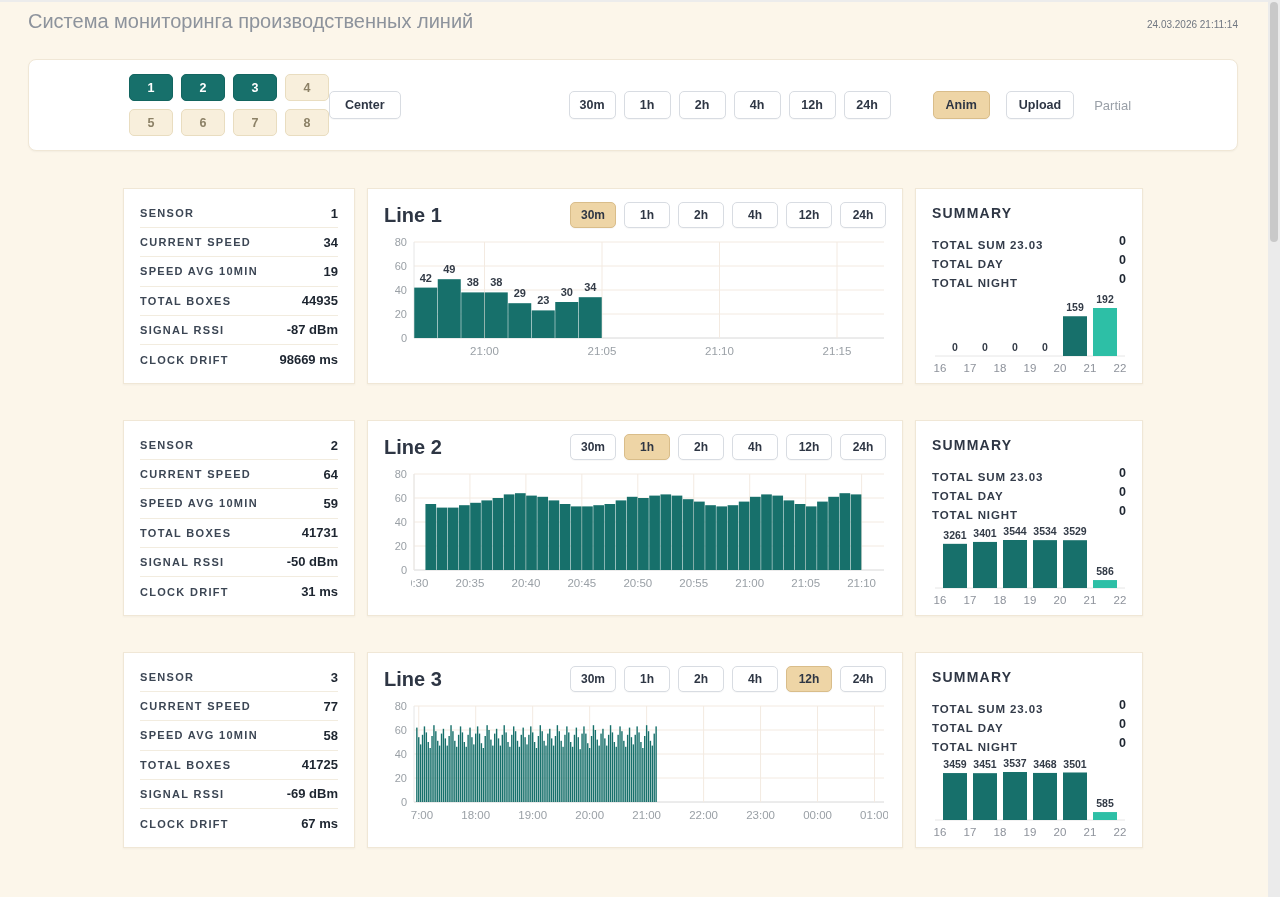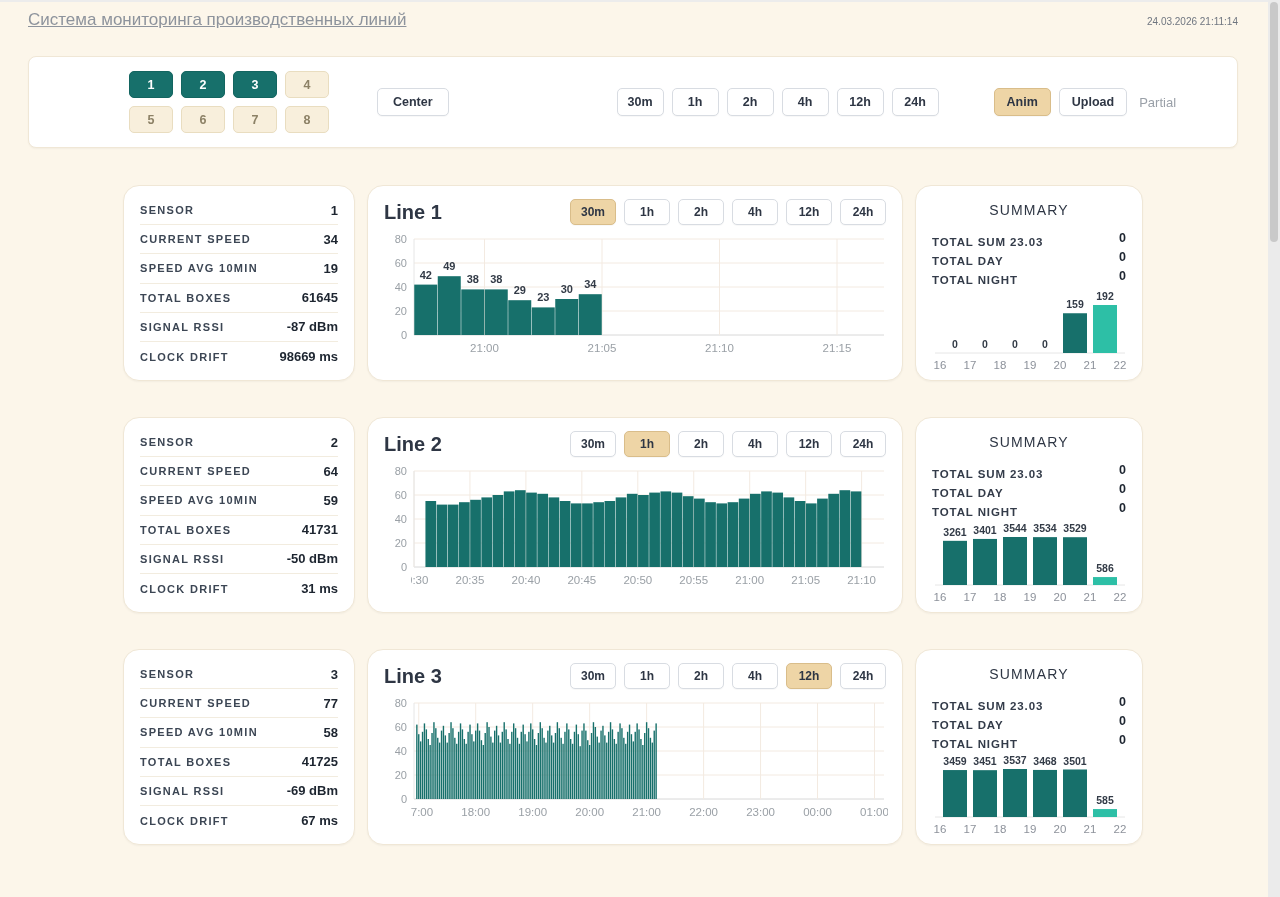--- a/index.html
+++ b/index.html
@@ -6,21 +6,21 @@
   html,body { width:1280px; height:897px; overflow:hidden; }
   body {
     background:#fcf6ea;
     font-family:"Liberation Sans","DejaVu Sans",sans-serif;
     border-top:2px solid #ececec;
     position:relative;
   }
   .page { padding:0 30px 0 28px; width:1268px; }
   h1.title { margin-top:28px; font-size:34px; font-weight:700; color:#2e3644; letter-spacing:-0.5px; }
   .subrow { display:flex; justify-content:space-between; align-items:baseline; margin-top:8px; }
-  .subtitle { font-size:17px; color:#8d939c;text-decoration:underline; }
+  .subtitle { font-size:20px; color:#8d939c; }
   .clock { font-size:10px; color:#6f7680; }
 
   .control-card {
     margin-top:26px; height:92px; background:#fff;
     border:1px solid #f0e7d6; border-radius:8px;
     box-shadow:0 1px 2px rgba(0,0,0,0.04);
     display:flex; align-items:center;
   }
   .line-grid { display:grid; grid-template-columns:repeat(4,44px); grid-auto-rows:27px; gap:8px; margin-left:100px; }
   .line-btn {
@@ -28,47 +28,47 @@
     border:1px solid transparent;
   }
   .line-btn.active { background:#17706b; border-color:#136560; color:#fff; }
   .line-btn.inactive { background:#f8efdc; border-color:#e9ddc0; color:#8c8166; }
   .btn {
     border-radius:5px; font:700 12.5px "Liberation Sans",sans-serif;
     padding:6px 12px; background:#fff; border:1px solid #d8dce2; color:#2e3644;
     cursor:pointer; box-shadow:0 1px 1px rgba(0,0,0,0.03); white-space:nowrap;
   }
   .btn.tan { background:#eed5a6; border-color:#d9bd8a; }
-  .center-btn { margin-left:48px; padding:6px 15px; }
+  .center-btn { padding:6px 15px; }
   .global-ranges { margin-left:168px; display:flex; gap:8px; }
   .global-ranges .btn { min-width:47px; text-align:center; padding:6px 8px; }
-  .right-group { margin-left:55px; display:flex; align-items:center; gap:8px; }
+  .right-group { margin-left:42px; display:flex; align-items:center; gap:16px; }
   .partial { margin-left:4px; font-size:13px; color:#9aa0a8; font-weight:500; }
 
   .rows { width:1020px; margin:0 auto; }
   .row { display:flex; gap:12px; margin-top:36px; }
   .row:first-child { margin-top:37px; }
   .card {
-    background:#fff; border:1px solid #f0e7d6; border-radius:16px;
+    background:#fff; border:1px solid #f0e7d6; border-radius:0;
     box-shadow:0 1px 2px rgba(0,0,0,0.04); height:196px;
   }
   .sensor-card { width:232px; padding:10px 16px; }
   .sensor-row { display:flex; justify-content:space-between; align-items:center; height:29.2px; border-bottom:1px solid #f2ecdf; }
   .sensor-row:last-child { border-bottom:none;justify-content:space-between; }
   .sensor-label { font-size:11px; font-weight:700; letter-spacing:1.3px; color:#3c4654; }
   .sensor-value { font-size:13px; font-weight:700; color:#1d2530; }
 
   .chart-card { width:536px; padding:13px 16px; }
   .chart-head { display:flex; justify-content:space-between; align-items:center; }
   .chart-title { font-size:20px; font-weight:700; color:#2e3644; }
   .chart-ranges { display:flex; gap:8px; }
   .chart-ranges .btn { min-width:46px; text-align:center; padding:5px 8px; font-size:12px; }
 
   .summary-card { width:228px; padding:12px 16px; }
-  .summary-title { font-size:14px; font-weight:400; letter-spacing:1.2px; color:#2e3644; margin:4px 0 10px;text-align:center; }
+  .summary-title { font-size:14px; font-weight:700; letter-spacing:1.2px; color:#2e3644; margin:4px 0 10px; }
   .summary-row { display:flex; justify-content:space-between; align-items:center; height:19px; }
   .summary-label { font-size:11.5px; font-weight:700; letter-spacing:0.9px; color:#333b49;margin-top:8px; }
   .summary-value { font-size:12.5px; font-weight:700; color:#1d2530; }
   .summary-chart { margin-top:6px; }
 
   .scrollbar { position:fixed; top:0; right:0; width:12px; height:897px; background:#ebebeb; }
   .scroll-thumb { position:absolute; top:2px; left:2px; width:8px; height:240px; border-radius:4px; background:#c9c9c9; }
 </style>
 </head>
 <body>
@@ -116,21 +116,21 @@
           <div class="sensor-row">
             <span class="sensor-label">CURRENT SPEED</span>
             <span class="sensor-value">34</span>
           </div>
           <div class="sensor-row">
             <span class="sensor-label">SPEED AVG 10MIN</span>
             <span class="sensor-value">19</span>
           </div>
           <div class="sensor-row">
             <span class="sensor-label">TOTAL BOXES</span>
-            <span class="sensor-value">61645</span>
+            <span class="sensor-value">44935</span>
           </div>
           <div class="sensor-row">
             <span class="sensor-label">SIGNAL RSSI</span>
             <span class="sensor-value">-87 dBm</span>
           </div>
           <div class="sensor-row">
             <span class="sensor-label">CLOCK DRIFT</span>
             <span class="sensor-value">98669 ms</span>
           </div>
         </div>

